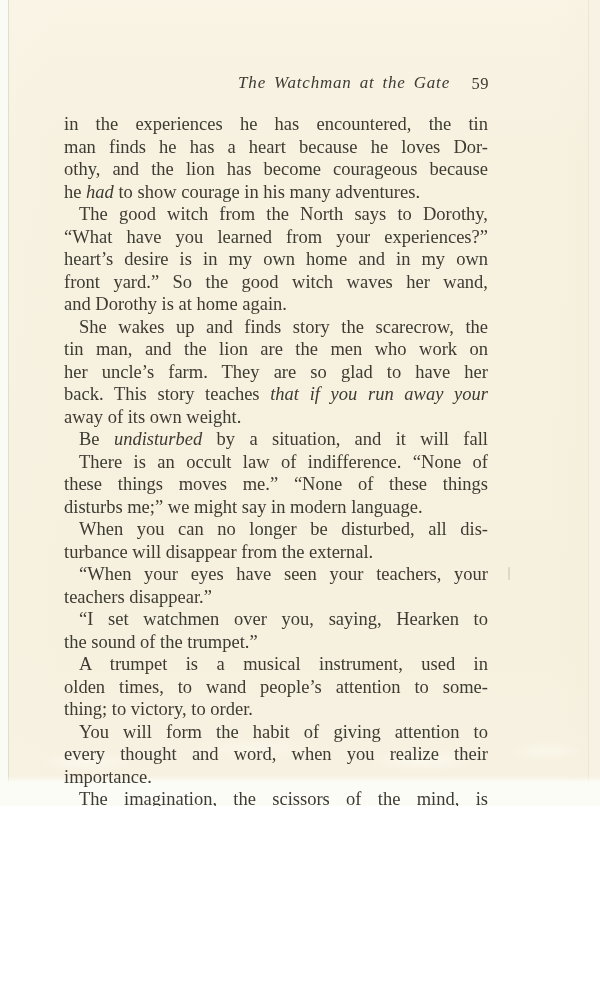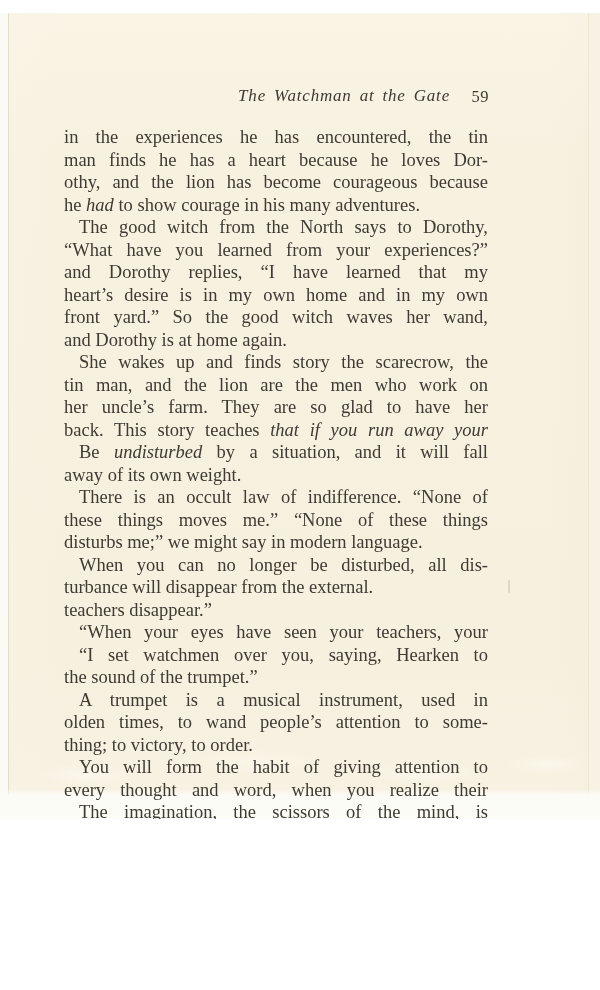--- a/index.html
+++ b/index.html
@@ -4,21 +4,20 @@
 <style>
   html, body { margin: 0; padding: 0; background: #ffffff; }
   .scan {
     position: relative;
     width: 600px;
     height: 806px;
     overflow: hidden;
     background: var(--paper, #f7f1e0);
     font-family: "Liberation Serif", serif;
     color: var(--ink, #3d3b32);
-    margin-top: 13px;
   }
   
   .paper-tone {
     position: absolute; inset: 0;
     background:
       linear-gradient(180deg, rgba(250,246,232,.55) 0%, rgba(247,241,224,0) 18%, rgba(244,238,219,.35) 78%, rgba(247,242,228,.5) 100%),
       linear-gradient(90deg, rgba(249,244,230,.5) 0%, rgba(247,241,224,0) 10%, rgba(247,241,224,0) 92%, rgba(243,237,219,.6) 100%);
     pointer-events: none;
   }
   .edge-left {
@@ -100,40 +99,39 @@
     <span class="pagenum">59</span>
   </div>
 
   <div class="page-body">
       <div class="line"><span>in the experiences he has encountered, the tin</span></div>
       <div class="line"><span>man finds he has a heart because he loves Dor-</span></div>
       <div class="line"><span>othy, and the lion has become courageous because</span></div>
       <div class="line last"><span>he </span><span class="it">had</span><span> to show courage in his many adventures.</span></div>
       <div class="line indent"><span>The good witch from the North says to Dorothy,</span></div>
       <div class="line"><span>“What have you learned from your experiences?”</span></div>
-      <div class="line"><span>and Dorothy replies, “I have learned that my</span></div>
       <div class="line"><span>heart’s desire is in my own home and in my own</span></div>
       <div class="line"><span>front yard.” So the good witch waves her wand,</span></div>
       <div class="line last"><span>and Dorothy is at home again.</span></div>
       <div class="line indent"><span>She wakes up and finds story the scarecrow, the</span></div>
       <div class="line"><span>tin man, and the lion are the men who work on</span></div>
       <div class="line"><span>her uncle’s farm. They are so glad to have her</span></div>
       <div class="line"><span>back. This story teaches </span><span class="it">that if you run away your</span></div>
+      <div class="line last"><span>away of its own weight.</span></div>
       <div class="line indent"><span>Be </span><span class="it">undisturbed</span><span> by a situation, and it will fall</span></div>
-      <div class="line last"><span>away of its own weight.</span></div>
       <div class="line indent"><span>There is an occult law of indifference. “None of</span></div>
       <div class="line"><span>these things moves me.” “None of these things</span></div>
       <div class="line last"><span>disturbs me;” we might say in modern language.</span></div>
       <div class="line indent"><span>When you can no longer be disturbed, all dis-</span></div>
       <div class="line last"><span>turbance will disappear from the external.</span></div>
+      <div class="line indent"><span>“When your eyes have seen your teachers, your</span></div>
       <div class="line last"><span>teachers disappear.”</span></div>
-      <div class="line indent"><span>“When your eyes have seen your teachers, your</span></div>
       <div class="line indent"><span>“I set watchmen over you, saying, Hearken to</span></div>
       <div class="line last"><span>the sound of the trumpet.”</span></div>
       <div class="line indent"><span>A trumpet is a musical instrument, used in</span></div>
       <div class="line"><span>olden times, to wand people’s attention to some-</span></div>
       <div class="line last"><span>thing; to victory, to order.</span></div>
       <div class="line indent"><span>You will form the habit of giving attention to</span></div>
       <div class="line"><span>every thought and word, when you realize their</span></div>
+      <div class="line last"><span>importance.</span></div>
       <div class="line indent"><span>The imagination, the scissors of the mind, is</span></div>
-      <div class="line last"><span>importance.</span></div>
     </div>
 </div>
 
 </body></html>

